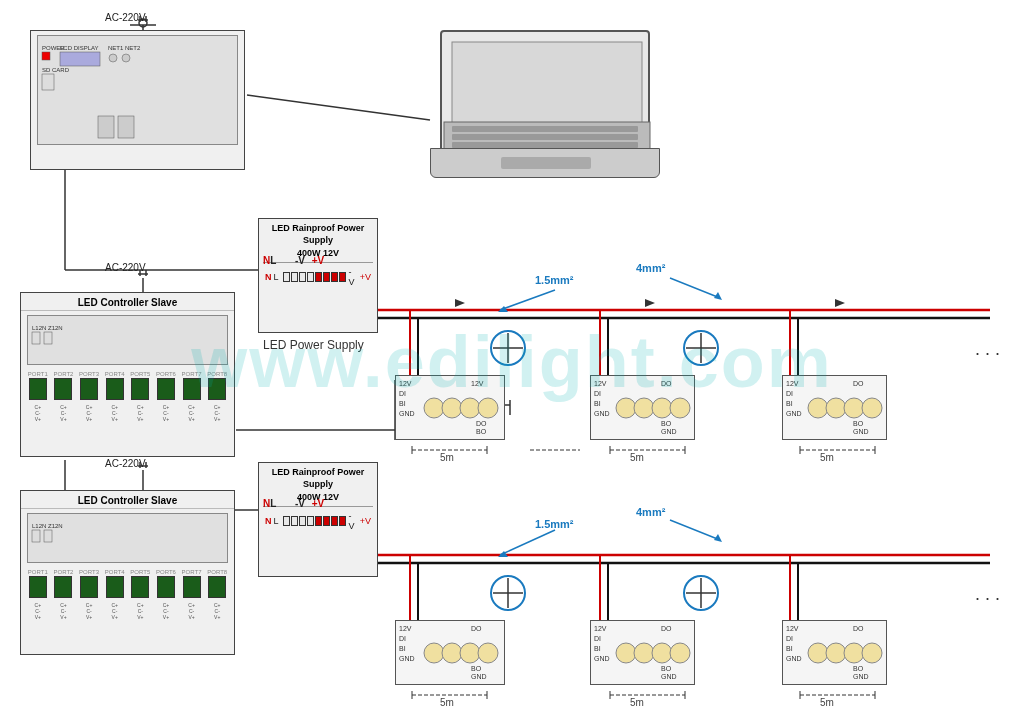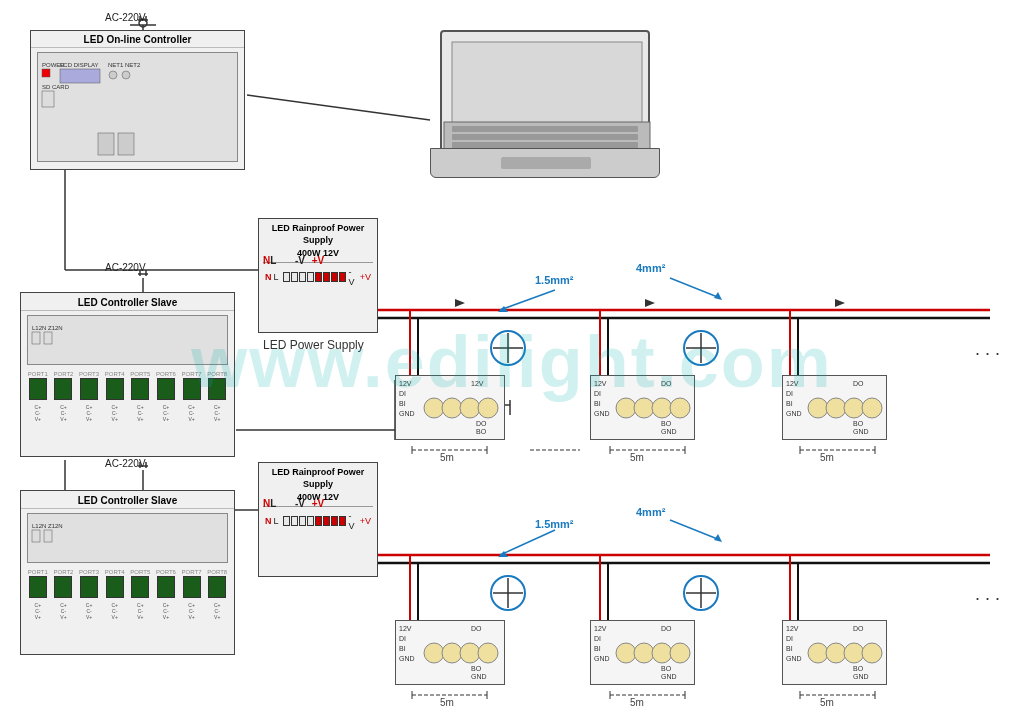--- a/index.html
+++ b/index.html
@@ -205,21 +205,20 @@
     </div>
     <div class="laptop-keyboard-area">
       <svg width="230" height="30" style="position:absolute;top:0;left:0;">
         <rect x="70" y="8" width="90" height="12" rx="2" fill="#aaa"></rect>
       </svg>
     </div>
   </div>
 
 
   <div style="position:absolute; top:30px; left:30px; width:215px; height:140px; border:1.5px solid #444; background:#f0f0f0;">
-    <div style="font-size:10px; font-weight:bold; text-align:center; padding:3px 0 2px; border-bottom:1px solid #bbb;">LED On-line Controller</div>
     <div style="margin:4px 6px; border:1px solid #888; background:#e0e0e0; height:110px; position:relative;">
 
       <svg width="100%" height="100%" style="position:absolute;">
 
         <text x="4" y="14" font-size="6" fill="#333">POWER</text>
         <rect x="4" y="16" width="8" height="8" fill="#e00" stroke="#555" stroke-width="0.5"></rect>
 
         <text x="22" y="14" font-size="6" fill="#333">LCD DISPLAY</text>
         <rect x="22" y="16" width="40" height="14" fill="#aad" stroke="#555" stroke-width="0.5"></rect>
 

